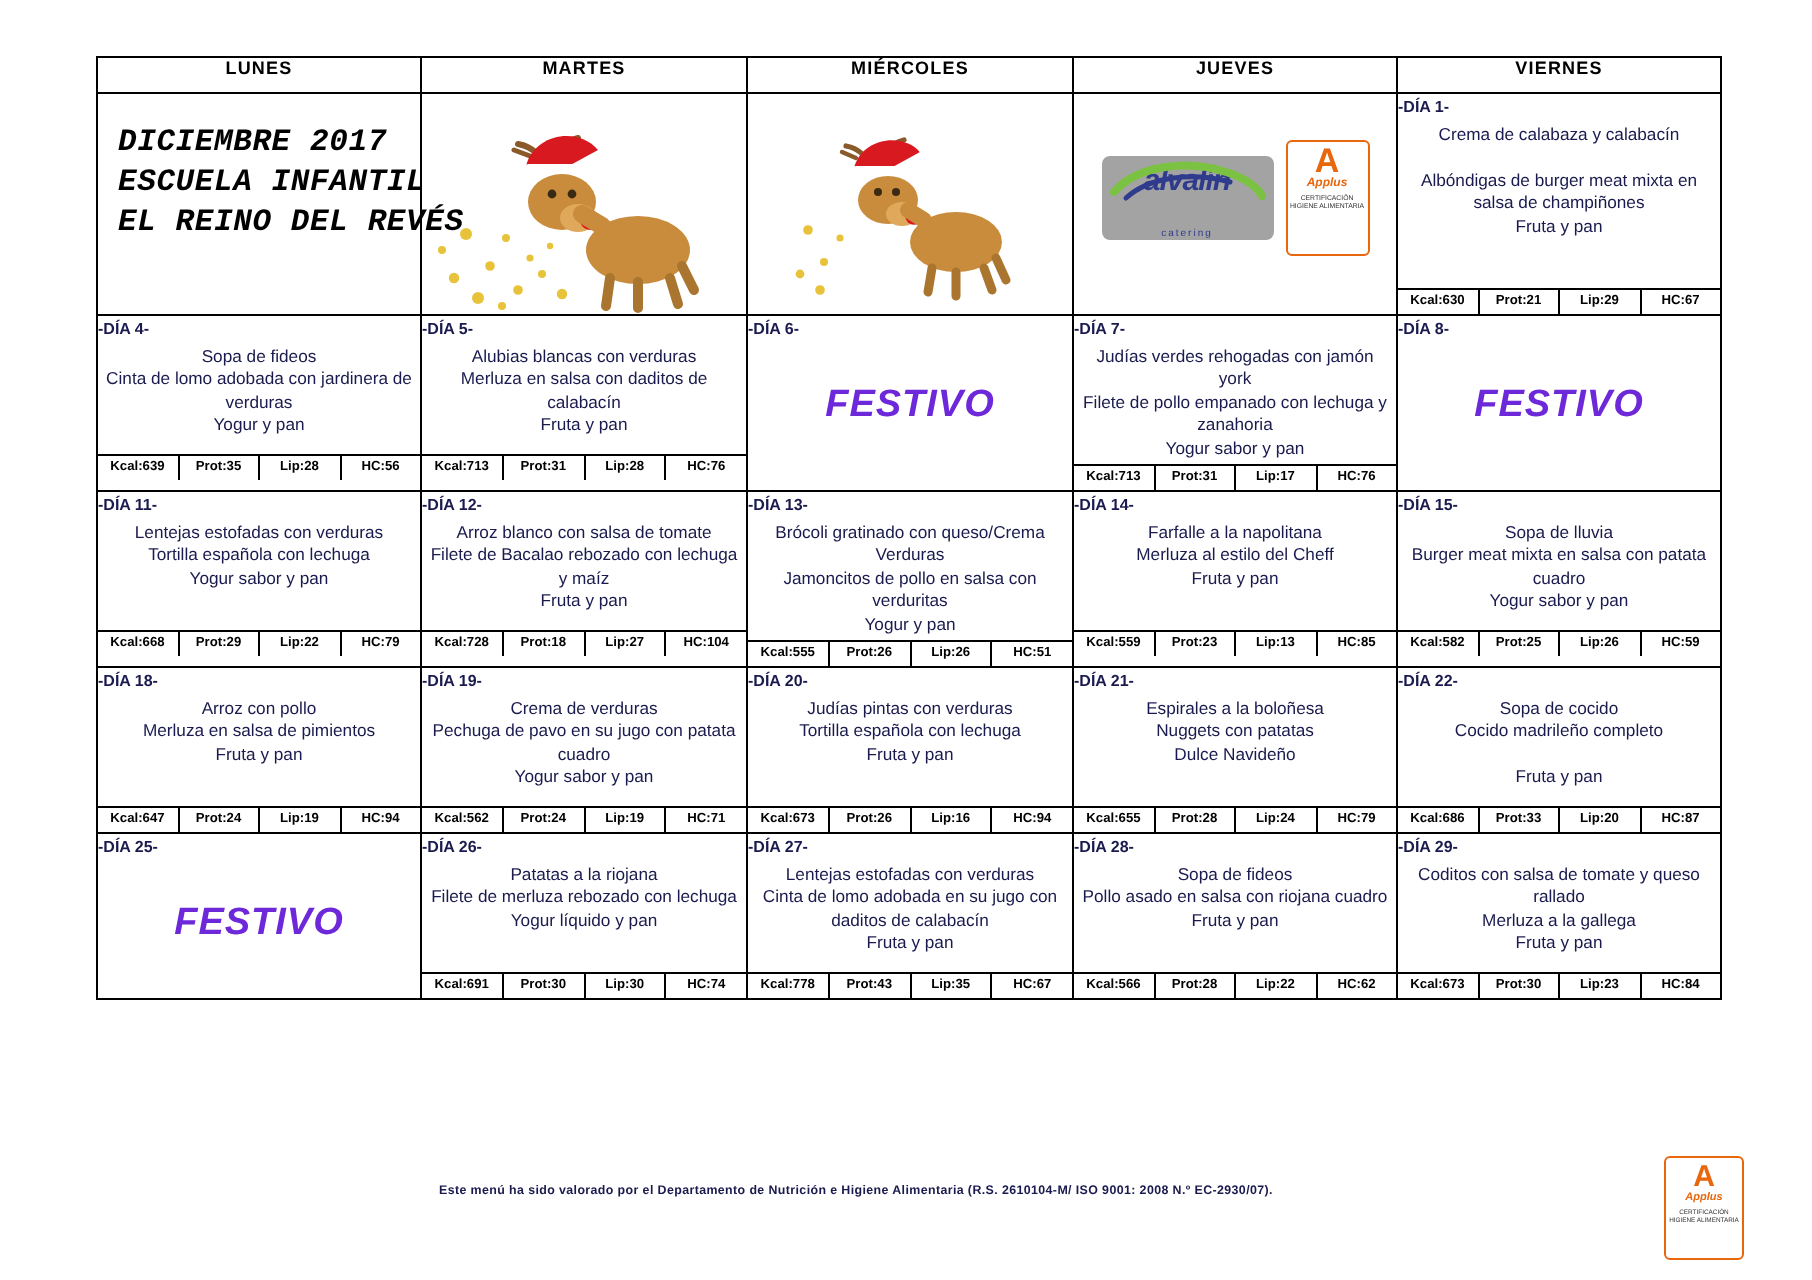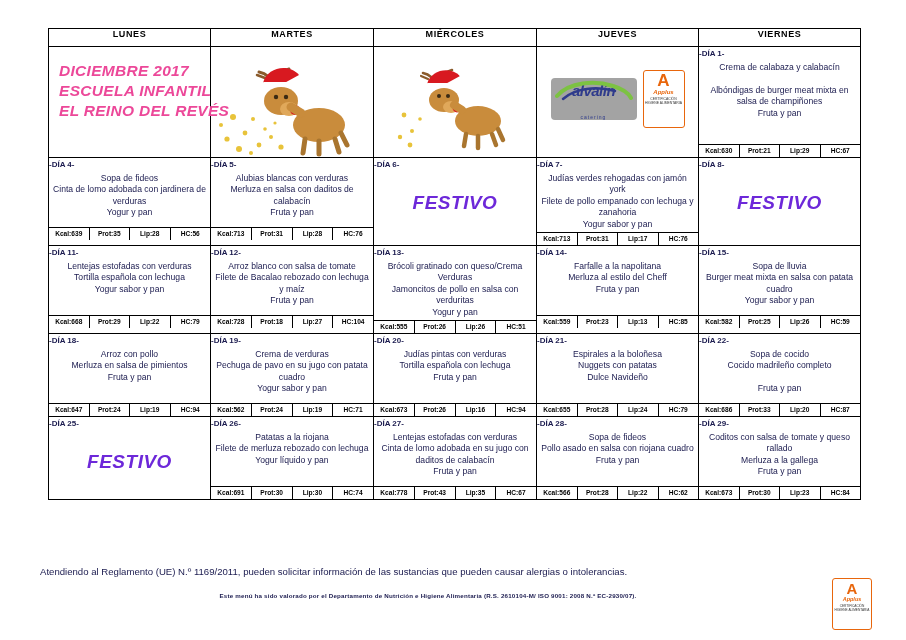--- a/index.html
+++ b/index.html
@@ -93,24 +93,25 @@
   .empty-nutri { height: 12px; }
 
   
   .title-block {
     padding: 14px 4px 4px 10px;
   }
   .title-line {
     font-size: 15.5px;
     font-style: italic;
     font-weight: bold;
-    color: #ec4899;
+    color: #000000;
     line-height: 20px;
     letter-spacing: 0.3px;
     white-space: nowrap;
+    font-family: Liberation Mono, monospace;
   }
 
   
   .art-cell { position: relative; height: 110px; }
   .deer { position: absolute; }
 
   
   .logo-wrap {
     display: flex;
     align-items: center;
@@ -711,21 +712,20 @@
               <span>Lip:23</span>
               <span>HC:84</span>
             </div>
           </div>
         </td>
       </tr>
 
     </tbody>
   </table>
 
-  <div class="footer1">Atendiendo al Reglamento (UE) N.º 1169/2011, pueden solicitar información  de las sustancias que pueden causar alergias o intolerancias.</div>
   <div class="footer2">Este menú ha sido valorado por el Departamento de Nutrición e Higiene Alimentaria (R.S. 2610104-M/ ISO 9001: 2008 N.º EC-2930/07).</div>
 
   <div class="footer-logo">
     <div class="aplus">A</div>
     <div class="aname">Applus</div>
     <div class="acert">CERTIFICACIÓN HIGIENE ALIMENTARIA</div>
   </div>
 
 </div>
 

